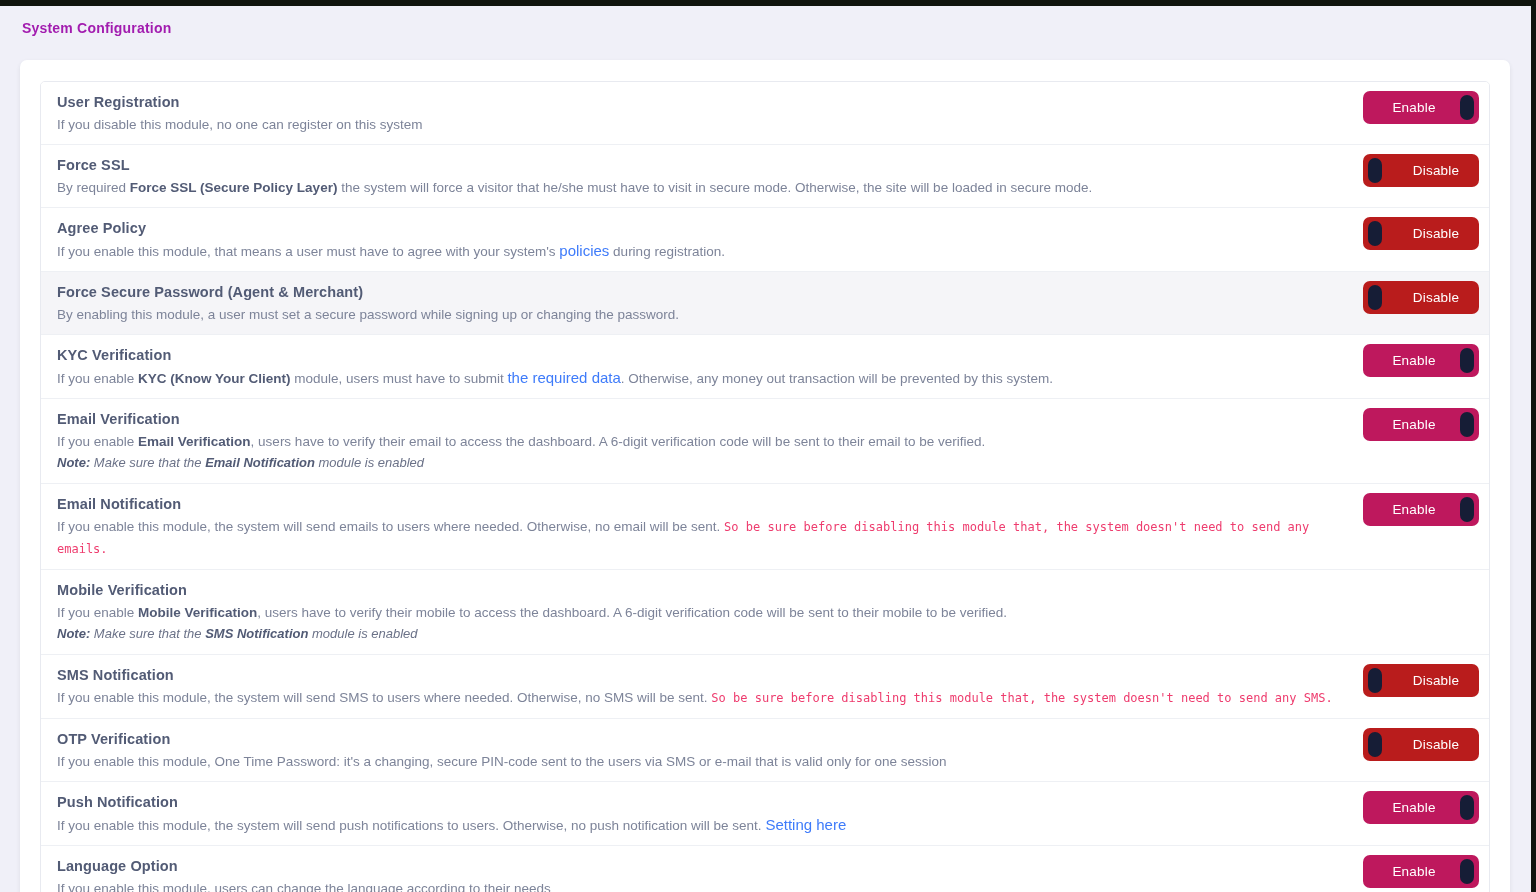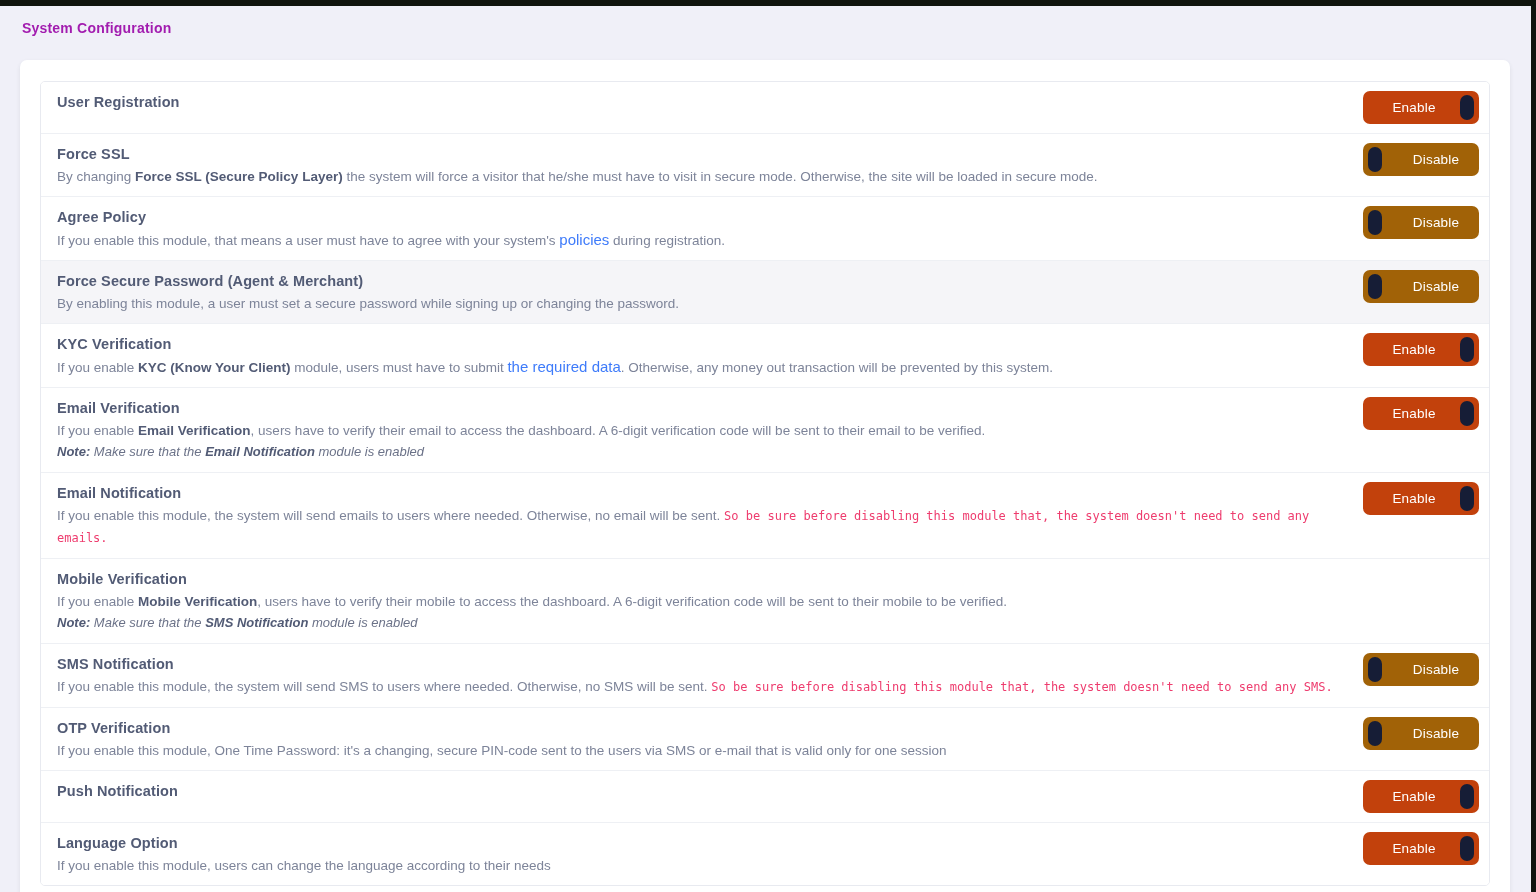--- a/index.html
+++ b/index.html
@@ -48,22 +48,22 @@
   .module-note b { color:#525b75; font-weight:700; }
 
   .module-action { flex:none; width:128px; display:flex; justify-content:flex-end; align-items:center; }
 
   .toggle {
     position:relative; width:116px; height:33px;
     border:none; border-radius:7px; color:#ffffff;
     font-size:13.5px; font-family:inherit; letter-spacing:.2px;
     cursor:pointer; display:flex; align-items:center; justify-content:center;
   }
-  .toggle.enabled  { background:#c2410c; padding-right:20px; }
-  .toggle.disabled { background:#a16207; padding-left:36px; }
+  .toggle.enabled  { background:#be185d; padding-right:20px; }
+  .toggle.disabled { background:#b91c1c; padding-left:36px; }
   .toggle-knob {
     position:absolute; top:4px; width:14px; height:25px;
     border-radius:7px; background:#161d36;
   }
   .toggle.enabled  .toggle-knob { right:5px; }
   .toggle.disabled .toggle-knob { left:5px; }
 </style>
 </head>
 <body>
 
@@ -71,34 +71,35 @@
 <div class="edge-right"></div>
 
 <div class="page">
   <h1 class="page-title">System Configuration</h1>
 
   <div class="card">
     <div class="module-list" id="module-list">
   <div class="module-row">
     <div class="module-text">
       <div class="module-title">User Registration</div>
+      <div class="module-desc"><span>If you disable this module, no one can register on this system</span></div>
 
     </div>
     <div class="module-action">
       <button class="toggle enabled">
         <span class="toggle-label">Enable</span>
         <span class="toggle-knob"></span>
       </button>
     </div>
   </div>
 
   <div class="module-row">
     <div class="module-text">
       <div class="module-title">Force SSL</div>
-      <div class="module-desc"><span>By changing </span><b>Force SSL (Secure Policy Layer)</b><span> the system will force a visitor that he/she must have to visit in secure mode. Otherwise, the site will be loaded in secure mode.</span></div>
+      <div class="module-desc"><span>By required </span><b>Force SSL (Secure Policy Layer)</b><span> the system will force a visitor that he/she must have to visit in secure mode. Otherwise, the site will be loaded in secure mode.</span></div>
 
     </div>
     <div class="module-action">
       <button class="toggle disabled">
         <span class="toggle-label">Disable</span>
         <span class="toggle-knob"></span>
       </button>
     </div>
   </div>
 
@@ -207,20 +208,21 @@
       <button class="toggle disabled">
         <span class="toggle-label">Disable</span>
         <span class="toggle-knob"></span>
       </button>
     </div>
   </div>
 
   <div class="module-row">
     <div class="module-text">
       <div class="module-title">Push Notification</div>
+      <div class="module-desc"><span>If you enable this module, the system will send push notifications to users. Otherwise, no push notification will be sent. </span><a href="#">Setting here</a></div>
 
     </div>
     <div class="module-action">
       <button class="toggle enabled">
         <span class="toggle-label">Enable</span>
         <span class="toggle-knob"></span>
       </button>
     </div>
   </div>
 

